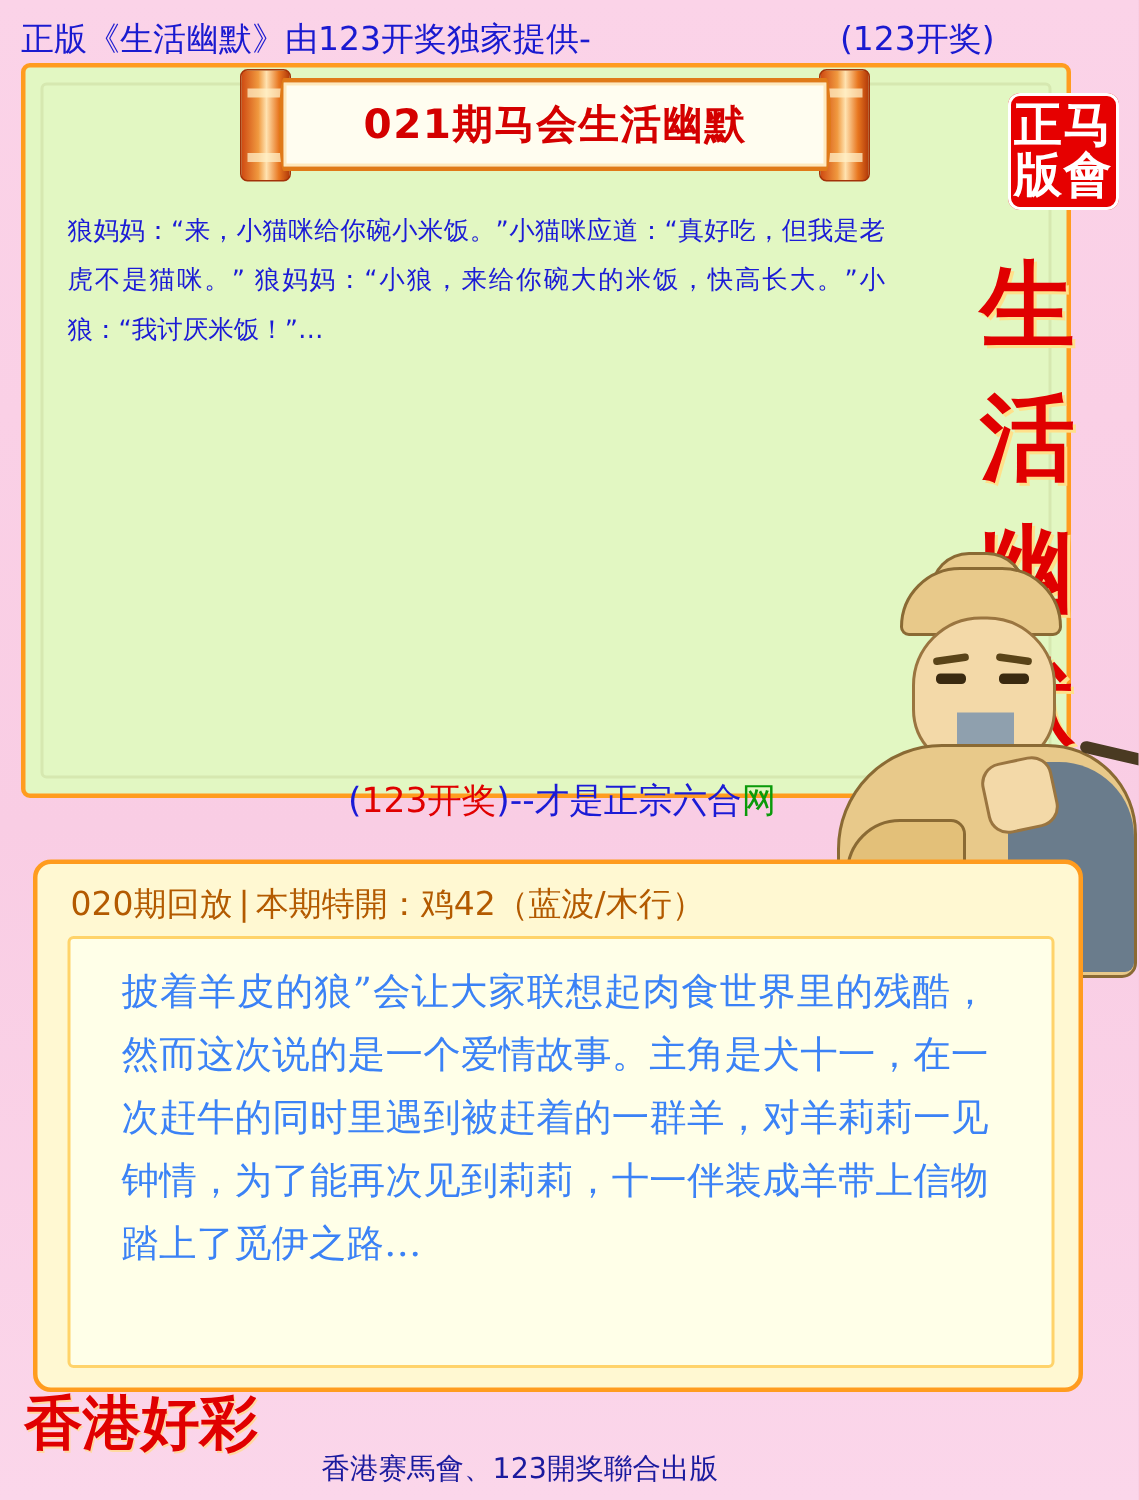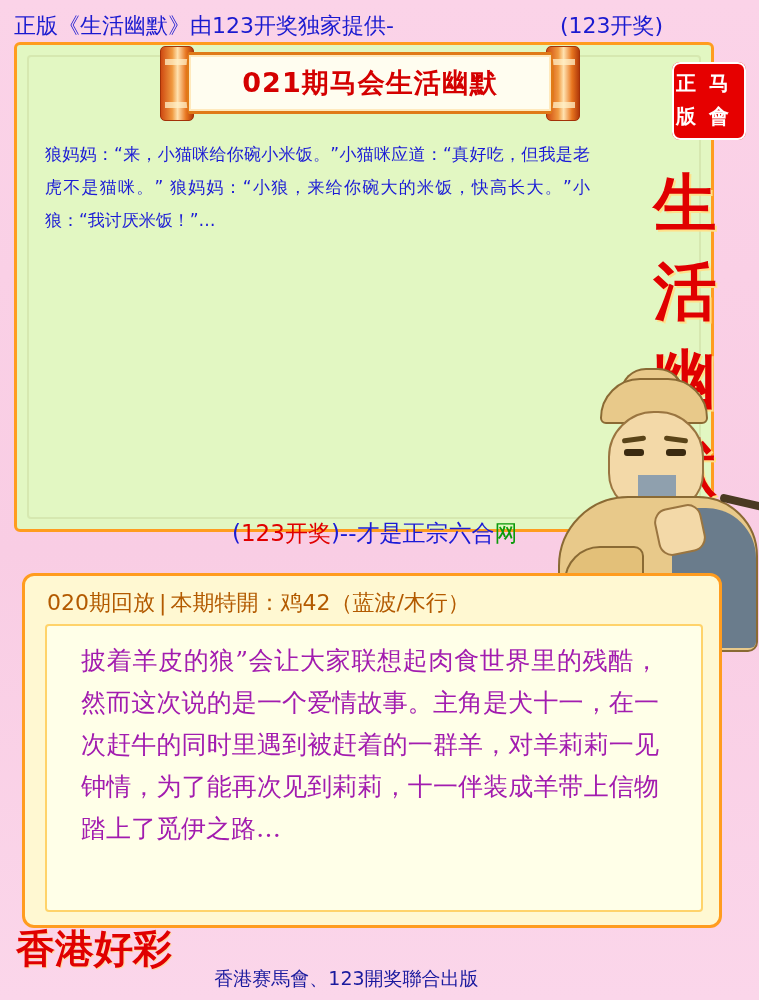--- a/index.html
+++ b/index.html
@@ -147,21 +147,21 @@
     border-radius: 8px;
     box-shadow: 0 0 0 2px #fff inset;
     color: #fff;
     font-family: "DejaVu Sans", "Liberation Sans", sans-serif;
   }
   .seal .col {
     position: absolute;
     top: 5px;
     width: 32px;
     height: 68px;
-    font-size: 20px;
+    font-size: 32px;
     line-height: 33px;
     font-weight: bold;
     text-align: left;
   }
   .seal .c1 { left: 4px; }
   .seal .c2 { left: 37px; }
 
   
   .vertical-title {
     position: absolute;
@@ -339,21 +339,21 @@
     background: #ffffe8;
     border: 2px solid #ffd36a;
     border-radius: 4px;
     box-sizing: border-box;
   }
   .story-text {
     position: absolute;
     left: 34px;
     top: 14px;
     width: 578px;
-    color: #a21caf;
+    color: #3b82f6;
     font-size: 25px;
     line-height: 42px;
     font-family: "DejaVu Serif", "Liberation Serif", serif;
     text-align: justify;
   }
 
   
   .watermark {
     position: absolute;
     left: 16px;

